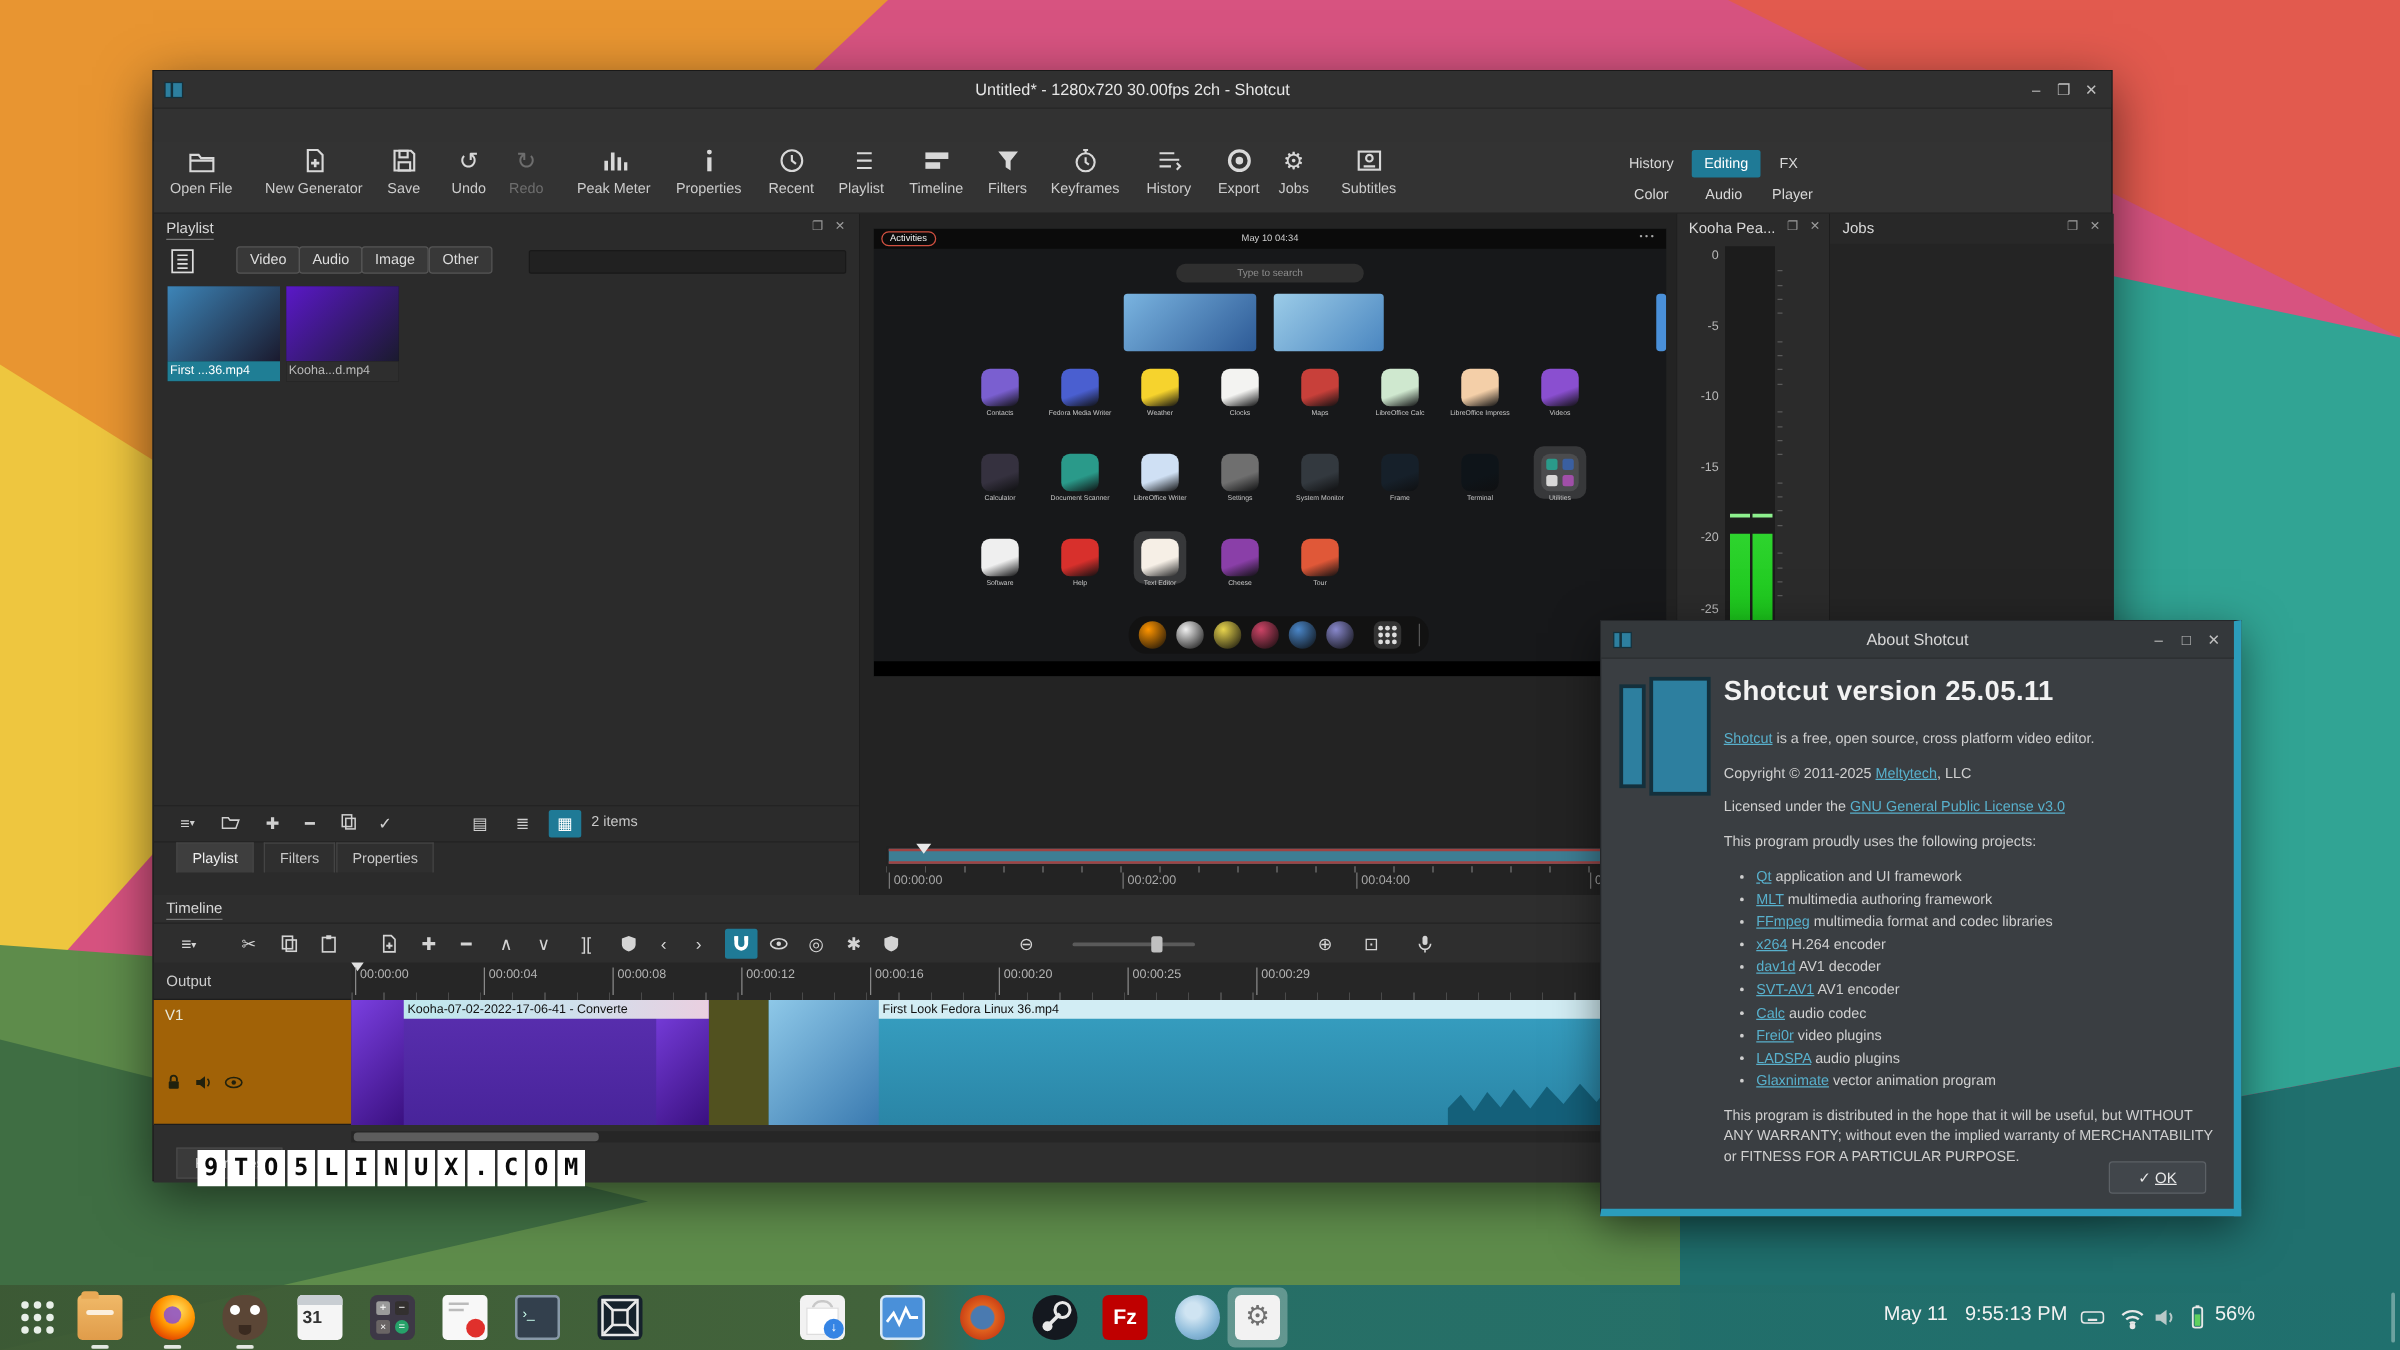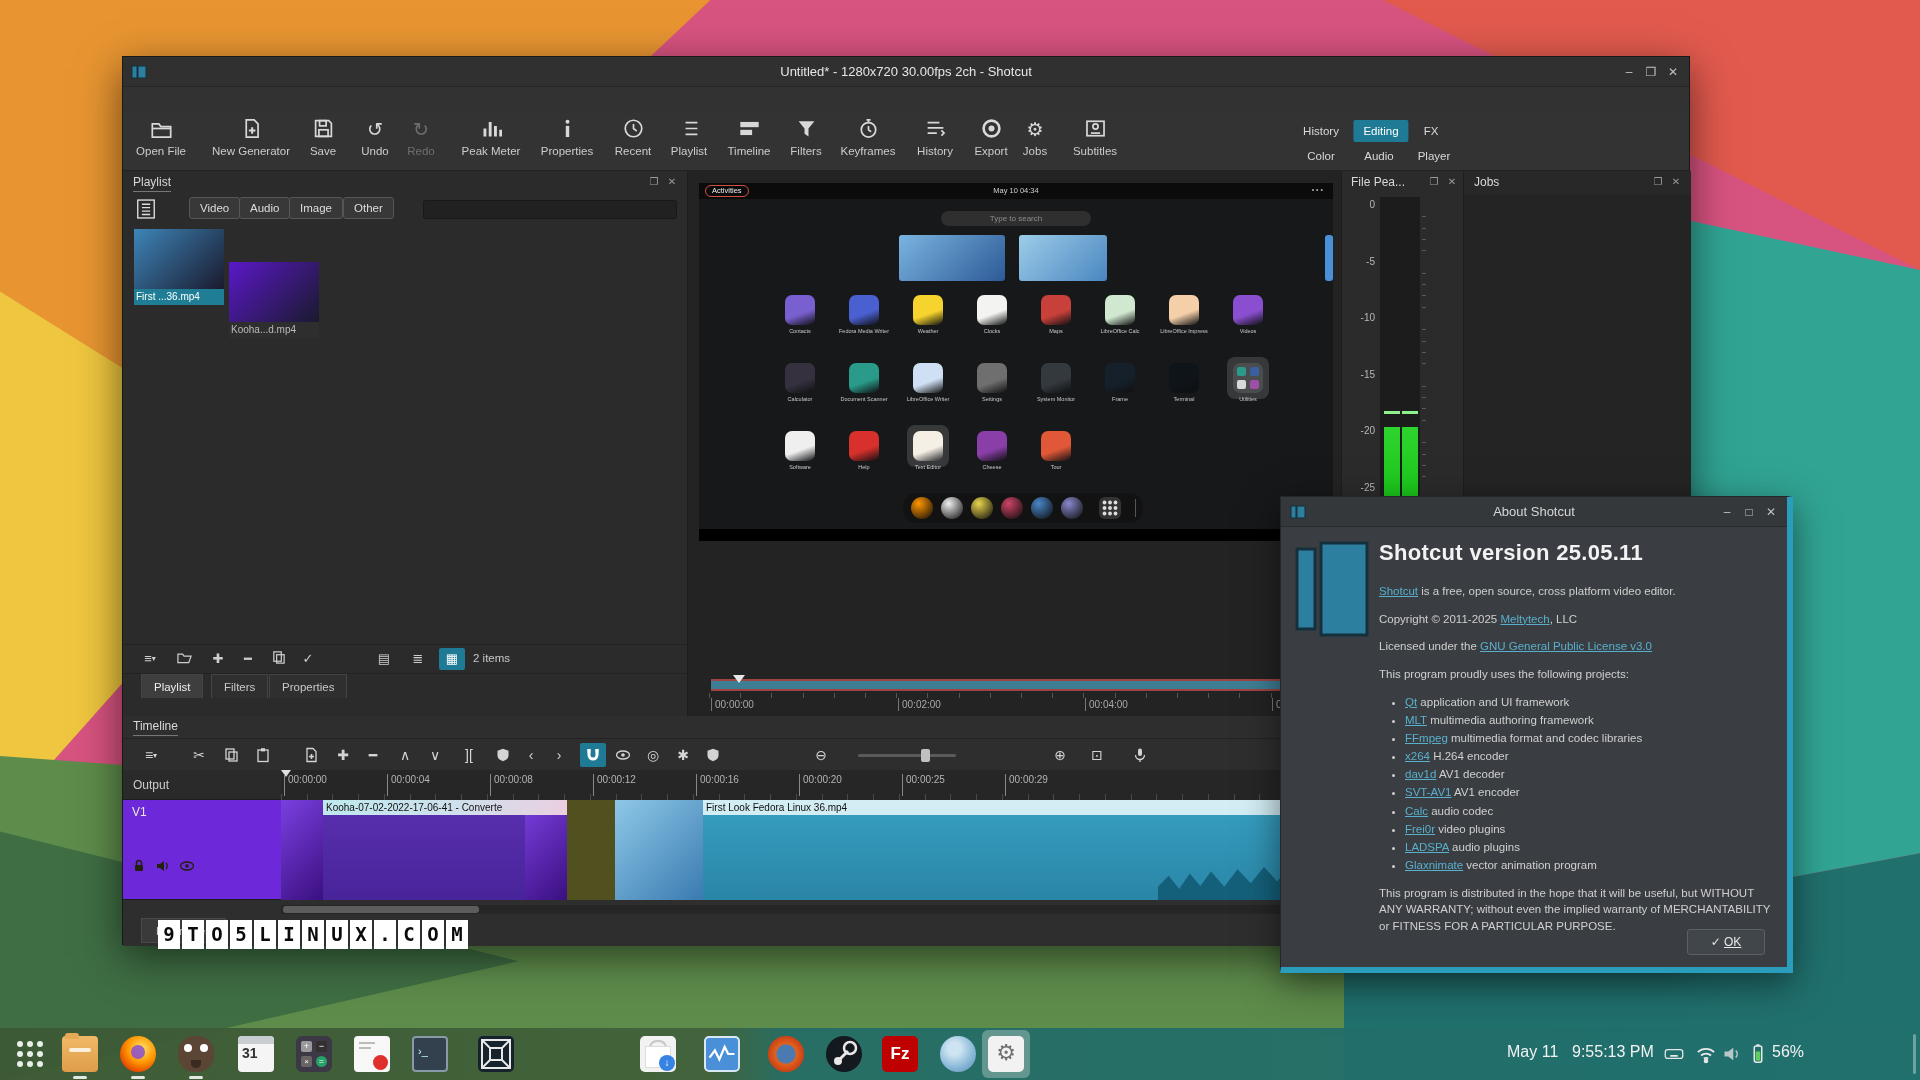--- a/index.html
+++ b/index.html
@@ -112,21 +112,21 @@
   #timeline { left:0; top:659px; width:1568px; height:230px; background:#2e2e2e; }
   .tli { position:absolute; top:4px; width:26px; height:24px; transform:translateX(-50%); text-align:center;
          line-height:24px; color:#d4d4d4; font-size:14px; border-radius:2px; }
   .tli svg { width:16px; height:16px; vertical-align:-3px; }
   .tli.sel { background:#1f7a96; color:#fff; }
   #tl-ruler { left:158px; top:54px; width:1410px; height:30px; background:#262626;
               background-image:repeating-linear-gradient(90deg,#4a4a4a 0 1px,transparent 1px 25.75px); background-size:100% 6px; background-repeat:no-repeat; background-position:0 24px; }
   .trl { position:absolute; top:4px; font-size:10px; color:#b4b4b4; border-left:1px solid #888; padding-left:3px; height:22px; }
   #tl-output { left:0; top:54px; width:158px; height:30px; background:#2a2a2a; color:#cccccc; font-size:12px;
                line-height:30px; padding-left:10px; border-bottom:1px solid #1d1d1d; }
-  #track-head { left:0; top:84px; width:158px; height:100px; background:#6d28d9; border-bottom:1px solid #1d1d1d; }
+  #track-head { left:0; top:84px; width:158px; height:100px; background:#a16207; border-bottom:1px solid #1d1d1d; }
   #track-body { left:158px; top:84px; width:1410px; height:100px; background:#51511f; overflow:hidden; }
   .clip { position:absolute; top:0; height:100px; }
   .cliplab { position:absolute; top:0; height:15px; font-size:10px; color:#101010; line-height:15px;
              padding:0 3px; white-space:nowrap; overflow:hidden; }
   #tl-scroll { left:158px; top:189px; width:1410px; height:9px; background:#262626; }
   #tl-thumb { position:absolute; left:2px; top:1px; width:196px; height:7px; background:#5d5d5d; border-radius:3px; }
   #kf-tab { left:18px; top:202px; height:25px; line-height:25px; padding:0 14px; background:#3a3a3a;
             border:1px solid #4a4a4a; color:#c8c8c8; font-size:11.5px; }
 
   
@@ -333,21 +333,21 @@
             <div class="ptab" style="left: 166px;">Image</div>
             <div class="ptab" style="left: 220px;">Other</div>
           </div>
         <div id="pl-search" class="abs"></div>
       </div>
       <div id="pl-items">
           <div class="thumb" style="left: 11px;">
             <div class="img" style="background: linear-gradient(135deg, rgb(61, 133, 184), rgb(26, 26, 46));"></div>
             <div class="cap" style="background: rgb(31, 126, 149); color: rgb(255, 255, 255);">First ...36.mp4</div>
           </div>
-          <div class="thumb" style="left: 106px; margin-top: 33px;">
+          <div class="thumb" style="left: 106px;">
             <div class="img" style="background: linear-gradient(135deg, rgb(90, 24, 200), rgb(26, 26, 46));"></div>
             <div class="cap" style="background: rgb(46, 46, 46); color: rgb(187, 187, 187);">Kooha...d.mp4</div>
           </div>
         </div>
       <div class="abs" style="left:0;top:473px;width:564px;height:29px;border-top:1px solid #232323" id="pl-bottombar">
         <span class="abs" style="left:350px;top:7px;font-size:11.5px;color:#c8c8c8">2 items</span>
       <div class="pbi" style="left: 14px;">≡<span style="font-size:8px;vertical-align:2px">▾</span></div>
           <div class="pbi" style="left: 48px;"><svg viewBox="0 0 16 16" fill="none" stroke="currentColor" stroke-width="1.3">
               <path d="M1 4.5h5l1.5 2H15l-2.5 7H1z"></path>
             </svg></div>
@@ -504,21 +504,21 @@
       </div>
 
       <div class="abs" style="left:0;top:616px;width:653px;height:28px" id="pv-tabs">
           <div class="btab" style="left: 25px;">Source</div>
           <div class="btab sel" style="left: 92px;">Project</div>
         </div>
       <div class="abs" style="left:210px;top:650px;width:240px;text-align:center;color:#707070;font-size:9px;letter-spacing:3px">••••••</div>
     </div>
 
     <div id="audiopanel" class="abs">
-      <span class="panel-title abs" style="left:9px;top:4px">File Pea...</span>
+      <span class="panel-title abs" style="left:9px;top:4px">Kooha Pea...</span>
       <span class="phead-ic abs" style="right:22px;top:5px">❐</span>
       <span class="phead-ic abs" style="right:4px;top:5px">✕</span>
       <div id="meterbg" class="abs">
           <div class="mbar" style="left: 4px; top: 230px; bottom: 2px;"></div>
           <div class="mpeak" style="left: 4px; top: 214px;"></div>
           <div class="mbar" style="left: 22px; top: 230px; bottom: 2px;"></div>
           <div class="mpeak" style="left: 22px; top: 214px;"></div>
         </div>
       <div id="meter-scale">
           <div class="mnum" style="top: 28px; right: 88px;">0</div>

